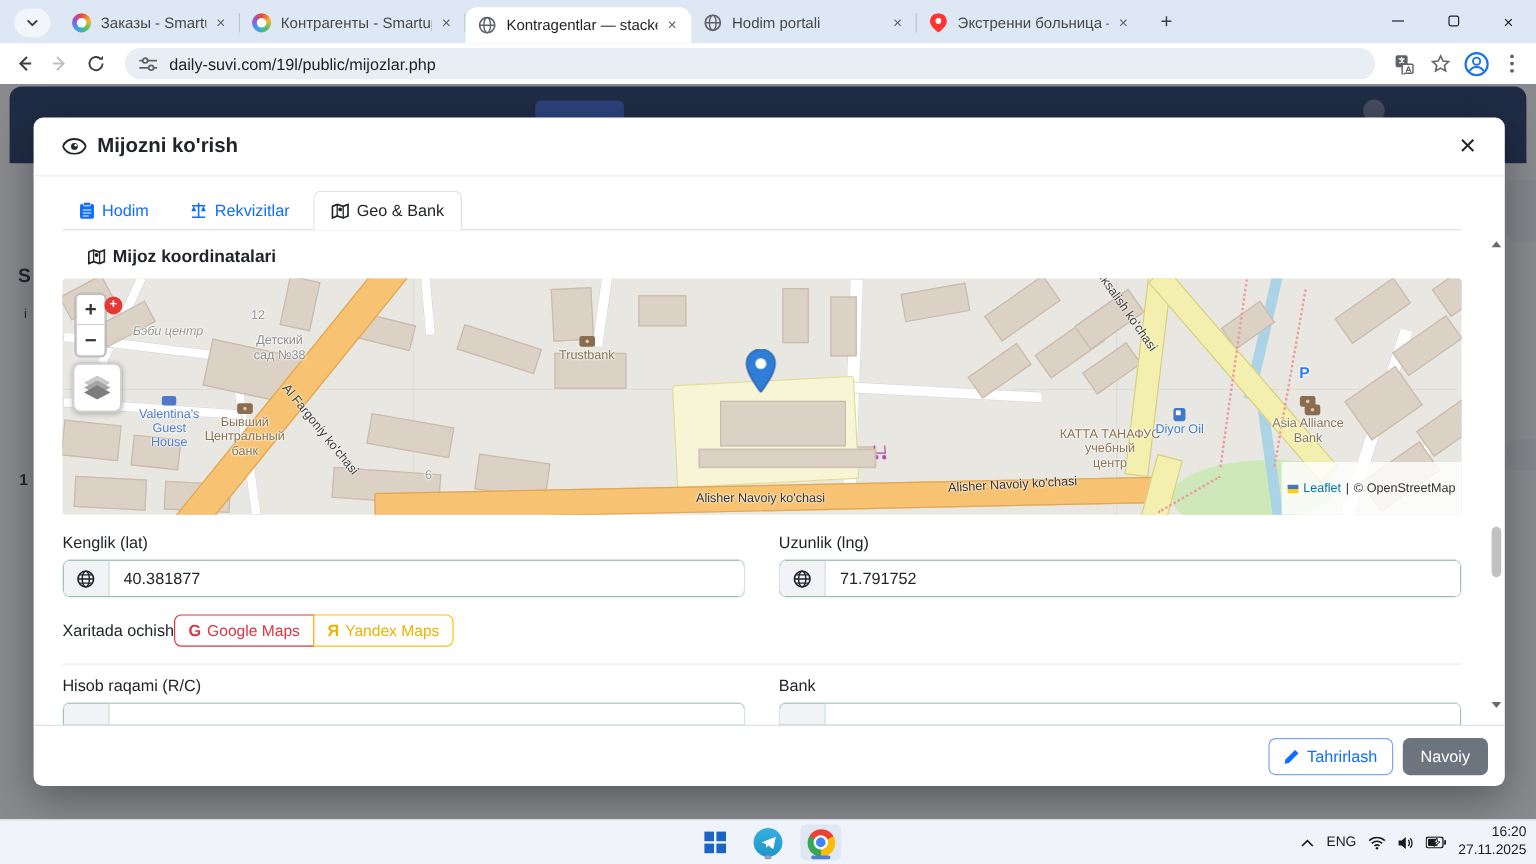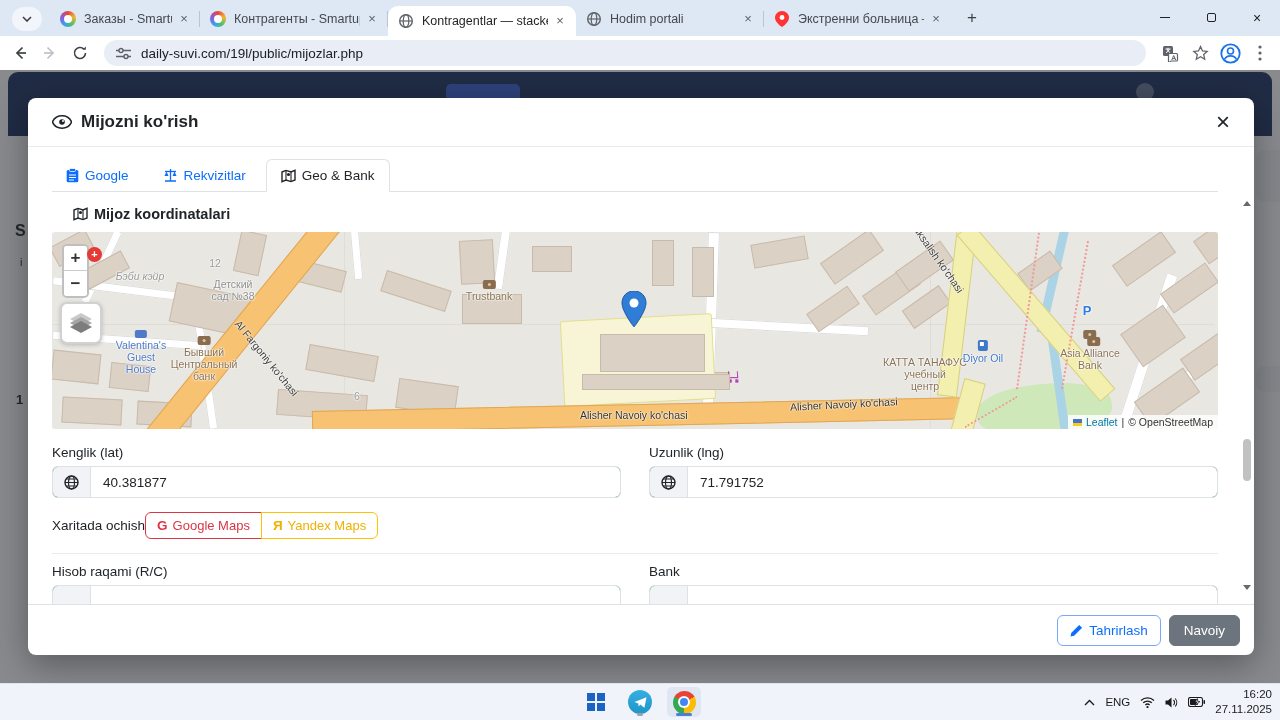--- a/index.html
+++ b/index.html
@@ -101,21 +101,21 @@
     border-radius:5px; overflow:hidden; background:#fff; z-index:8; }
   .zoomctl .zb { height:25px; display:flex; align-items:center; justify-content:center;
     font-size:17px; font-weight:bold; color:#333; background:#fff; }
   .zoomctl .zb:first-child { border-bottom:1px solid #ccc; }
   .redbadge { position:absolute; left:35px; top:15px; width:15px; height:15px; border-radius:50%;
     background:#e53935; color:#fff; font-size:11px; font-weight:bold; text-align:center; line-height:14px; z-index:9; }
   .layersctl { position:absolute; left:8px; top:70px; width:42px; height:42px; background:#fff;
     border:2px solid rgba(0,0,0,.18); border-radius:7px; display:flex; align-items:center;
     justify-content:center; z-index:8; box-shadow:0 1px 4px rgba(0,0,0,.2); }
   .attrib { position:absolute; right:0; bottom:0; background:rgba(255,255,255,.82); font-size:10.5px;
-    color:#333; padding:1px 5px; display:flex; align-items:center; gap:4px; z-index:8; }
+    color:#333; padding:16px 5px; display:flex; align-items:center; gap:4px; z-index:8; }
   .attrib .flag { width:9px; height:7px; background:linear-gradient(#4a74c9 50%, #f6cf17 50%); display:inline-block; }
   .attrib .lf { color:#0078a8; }
   .marker { position:absolute; left:569px; top:59px; z-index:7; }
   .gridline { position:absolute; background:rgba(0,0,0,.045); }
 
   
   .frow { display:flex; gap:28px; margin-top:16px; }
   .fcol { flex:1; }
   .flabel { font-size:13.5px; color:#212529; margin-bottom:6px; }
   .igroup { display:flex; height:32px; border:1px solid #dee2e6; border-radius:6px; overflow:hidden; background:#15803d; }
@@ -314,21 +314,21 @@
     </div>
 
     <div class="m-body">
       <div class="nav-tabs">
         <div class="nav-tab">
           <svg width="13" height="15" viewBox="0 0 13 15">
               <rect x="0.7" y="2" width="11.6" height="12.3" rx="1.5" fill="#0d6efd"></rect>
               <rect x="3.5" y="0.5" width="6" height="3" rx="1" fill="#0d6efd" stroke="#fff" stroke-width="0.8"></rect>
               <path d="M3 7h7M3 9.5h7M3 12h5" stroke="#fff" stroke-width="1"></path>
             </svg>
-          <span>Google</span>
+          <span>Hodim</span>
         </div>
         <div class="nav-tab">
           <svg width="15" height="15" viewBox="0 0 15 15">
               <path d="M7.5 1v12M2 13h11" stroke="#0d6efd" stroke-width="1.3"></path>
               <path d="M2 3.5h11" stroke="#0d6efd" stroke-width="1.3"></path>
               <path d="M3.5 3.5L1.5 8h4zM11.5 3.5L9.5 8h4z" fill="#0d6efd"></path>
             </svg>
           <span>Rekvizitlar</span>
         </div>
         <div class="nav-tab active">
@@ -417,21 +417,21 @@
 
         <div class="dotpath" style="left:975px;top:0px;height:158px;transform:rotate(8deg);"></div>
         <div class="dotpath" style="left:1022px;top:8px;height:150px;transform:rotate(10deg);"></div>
         <div class="dotpath" style="left:938px;top:150px;height:60px;transform:rotate(60deg);"></div>
 
         <span class="street" style="left:168px;top:120px;transform:rotate(51deg);">Al Fargoniy ko'chasi</span>
         <span class="street" style="left:528px;top:177px;color:#333;">Alisher Navoiy ko'chasi</span>
         <span class="street" style="left:738px;top:166px;color:#333;transform:rotate(-3deg);">Alisher Navoiy ko'chasi</span>
         <span class="street" style="left:845px;top:20px;transform:rotate(55deg);">ruksalish ko'chasi</span>
 
-        <div class="poi" style="left:88px;top:38px;color:#9a9a9a;font-style:italic;"><span>Бэби кэйр</span></div>
+        <div class="poi" style="left:88px;top:38px;color:#9a9a9a;font-style:italic;"><span>Бэби центр</span></div>
         <div class="poi" style="left:181px;top:46px;color:#8f8f8f;"><span>Детский
 сад №38</span></div>
         <div class="poi" style="left:437px;top:48px;color:#8a7354;"><span class="money"></span><span>Trustbank</span></div>
         <div class="poi" style="left:89px;top:98px;color:#4e7ac7;"><span class="bed"></span><span>Valentina's
 Guest
 House</span></div>
         <div class="poi" style="left:152px;top:104px;color:#8a7354;"><span class="money"></span><span>Бывший
 Центральный
 банк</span></div>
         <div class="poi" style="left:585px;top:110px;color:#555;"><span>9-maktab</span></div>

